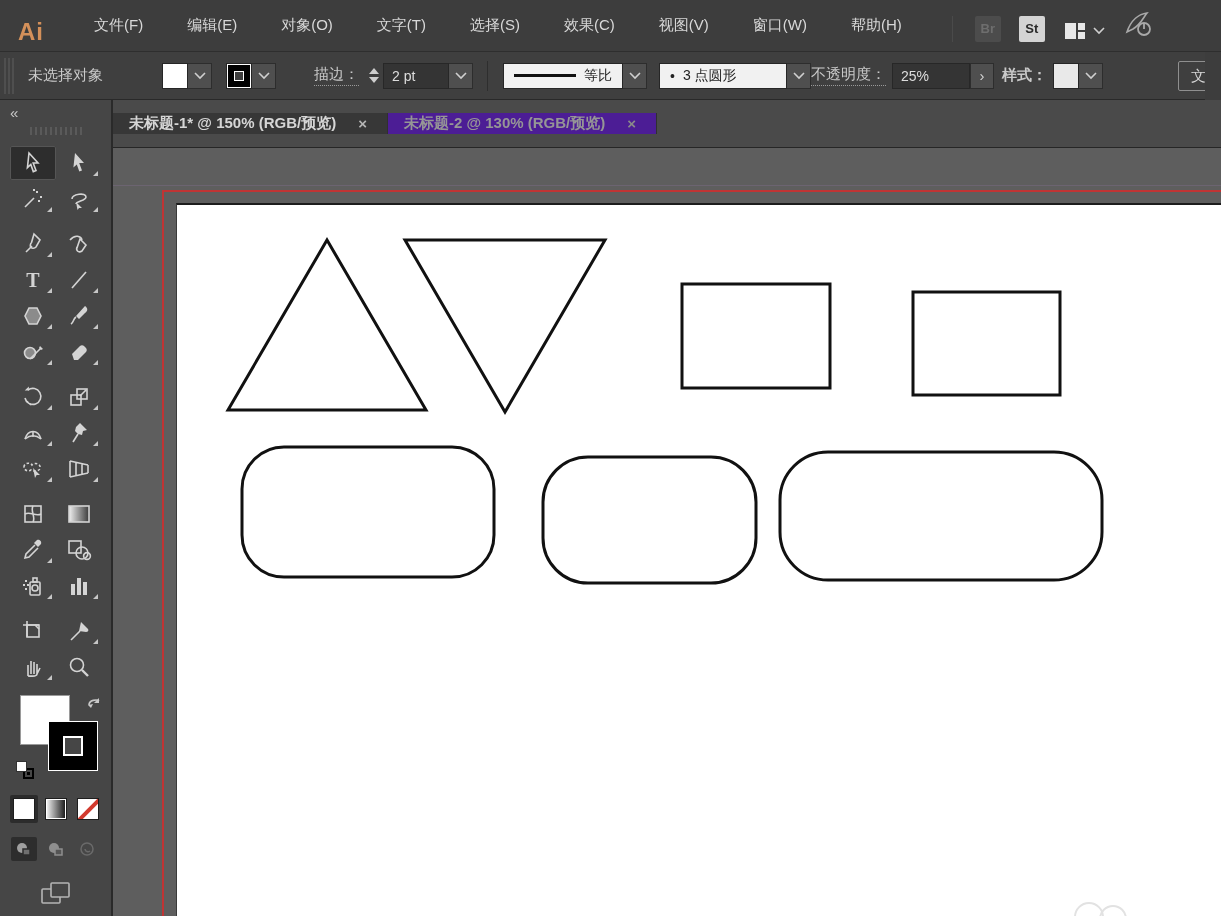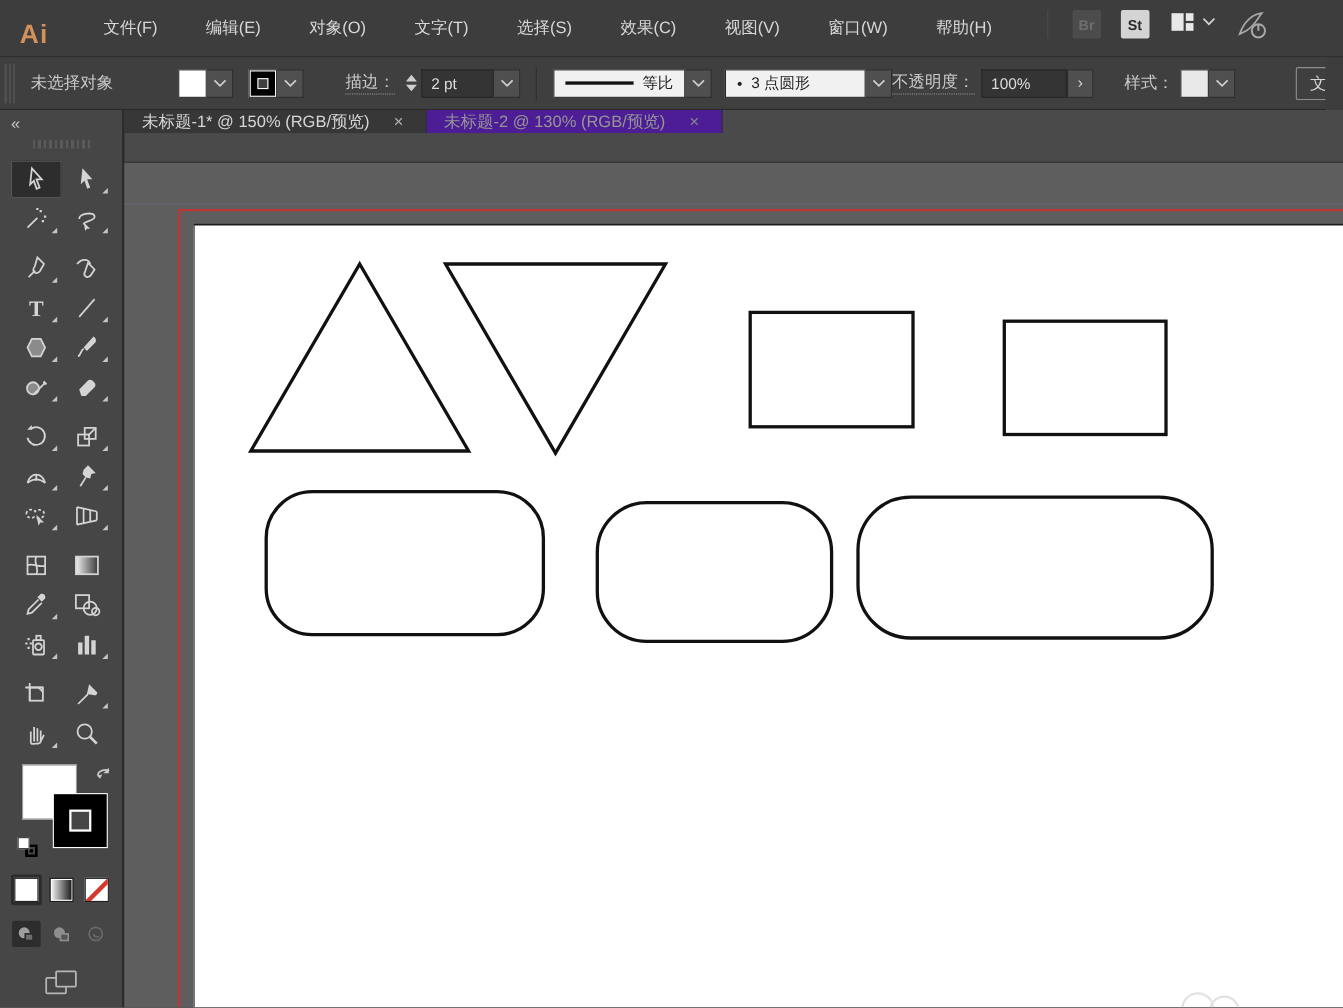--- a/index.html
+++ b/index.html
@@ -5,21 +5,21 @@
   * { margin:0; padding:0; box-sizing:border-box; }
   html,body { width:1221px; height:916px; overflow:hidden; background:#3d3d3d;
     font-family:"Liberation Sans","DejaVu Sans",sans-serif; }
   .app { position:relative; width:1221px; height:916px; }
 
   
   .menubar { position:absolute; left:0; top:0; right:0; height:52px; background:#3d3d3d;
     border-bottom:1px solid #2e2e2e; display:flex; align-items:center; }
   .ai-logo { font-weight:bold; font-size:24px; color:#d3905a; margin:12px 28px 0 18px; letter-spacing:1px; }
   .menu-item { color:#d8d8d8; font-size:15px; padding:8px 14px; margin:0 8px; cursor:default; }
-  .menubar-right { display:flex; align-items:flex-start; margin-left:28px; gap:18px; }
+  .menubar-right { display:flex; align-items:flex-end; margin-left:28px; gap:18px; }
   .mb-sep { width:1px; height:26px; background:#4a4a4a; margin-right:4px; }
   .badge { width:26px; height:26px; display:flex; align-items:center; justify-content:center;
     font-size:13px; font-weight:bold; border-radius:2px; }
   .badge-br { background:#4c4c4c; color:#6e6e6e; }
   .badge-st { background:#d4d4d4; color:#2a2a2a; }
 
   
   .controlbar { position:absolute; left:0; top:52px; right:16px; height:48px; background:#3f3f3f;
     border-bottom:1px solid #292929; display:flex; align-items:center; overflow:hidden; }
   .grip-v { width:12px; height:36px; margin-left:4px;
@@ -98,21 +98,21 @@
   .mbtn { width:26px; height:24px; display:flex; align-items:center; justify-content:center; cursor:pointer; }
   .mbtn.active { background:#2d2d2d; border-radius:2px; }
   .mbtn svg { stroke:#9f9f9f; fill:none; stroke-width:1.5; }
   .mbtn.dim svg { stroke:#6a6a6a; }
 
   .screen-mode { margin-top:18px; cursor:pointer; }
   .screen-mode svg { stroke:#b5b5b5; fill:none; stroke-width:1.6; }
 
   
   .docarea { flex:1; display:flex; flex-direction:column; min-width:0; }
-  .tabbar { height:48px; background:#4a4a4a; border-bottom:1px solid #262626; display:flex; align-items:flex-start; }
+  .tabbar { height:48px; background:#4a4a4a; border-bottom:1px solid #262626; display:flex; align-items:center;font-weight:bold; }
   .tab { display:flex; align-items:center; padding:0 16px; gap:18px; font-size:15px; cursor:pointer;
     border-right:1px solid #303030; white-space:nowrap; }
   .tab.active { background:#373737; color:#d6d6d6; }
   .tab.inactive { background:#4c1d95; color:#969696; }
   .tab .close { font-size:15px; color:#b5b5b5; padding:2px 4px; }
   .tab.inactive .close { color:#8a8a8a; }
 
   .canvas { position:relative; flex:1; background:#5e5e5e; overflow:hidden; }
   .guide-faint-h { position:absolute; left:0; right:0; top:37px; height:1px; background:rgba(120,105,130,.55); }
   .guide-red-h { position:absolute; left:49px; right:0; top:42px; height:2px; background:#c03434; }
@@ -219,24 +219,24 @@
         <span>3 点圆形</span>
       </div>
       <div class="chev-btn">
         <svg width="12" height="8" viewBox="0 0 12 8">
             <polyline points="1,1 6,6 11,1" fill="none" stroke="#cfcfcf" stroke-width="1.6"></polyline>
           </svg>
       </div>
     </div>
 
     <span class="cb-label dotted-u" style="margin-left:0;">不透明度：</span>
-    <div class="dark-field" style="width:78px;margin-left:6px;">100%</div>
+    <div class="dark-field" style="width:78px;margin-left:6px;">25%</div>
     <div class="arrow-btn">›</div>
 
-    <span class="cb-label" style="margin-left:28px;">样式：</span>
+    <span class="cb-label" style="margin-left:8px;font-weight:bold;">样式：</span>
     <div class="swatch-box" style="margin-left:6px;background:#e9e9e9;"></div>
     <div class="chev-btn">
       <svg width="12" height="8" viewBox="0 0 12 8">
           <polyline points="1,1 6,6 11,1" fill="none" stroke="#cfcfcf" stroke-width="1.6"></polyline>
         </svg>
     </div>
 
     <button class="doc-btn">文档设置</button>
   </div>
 

